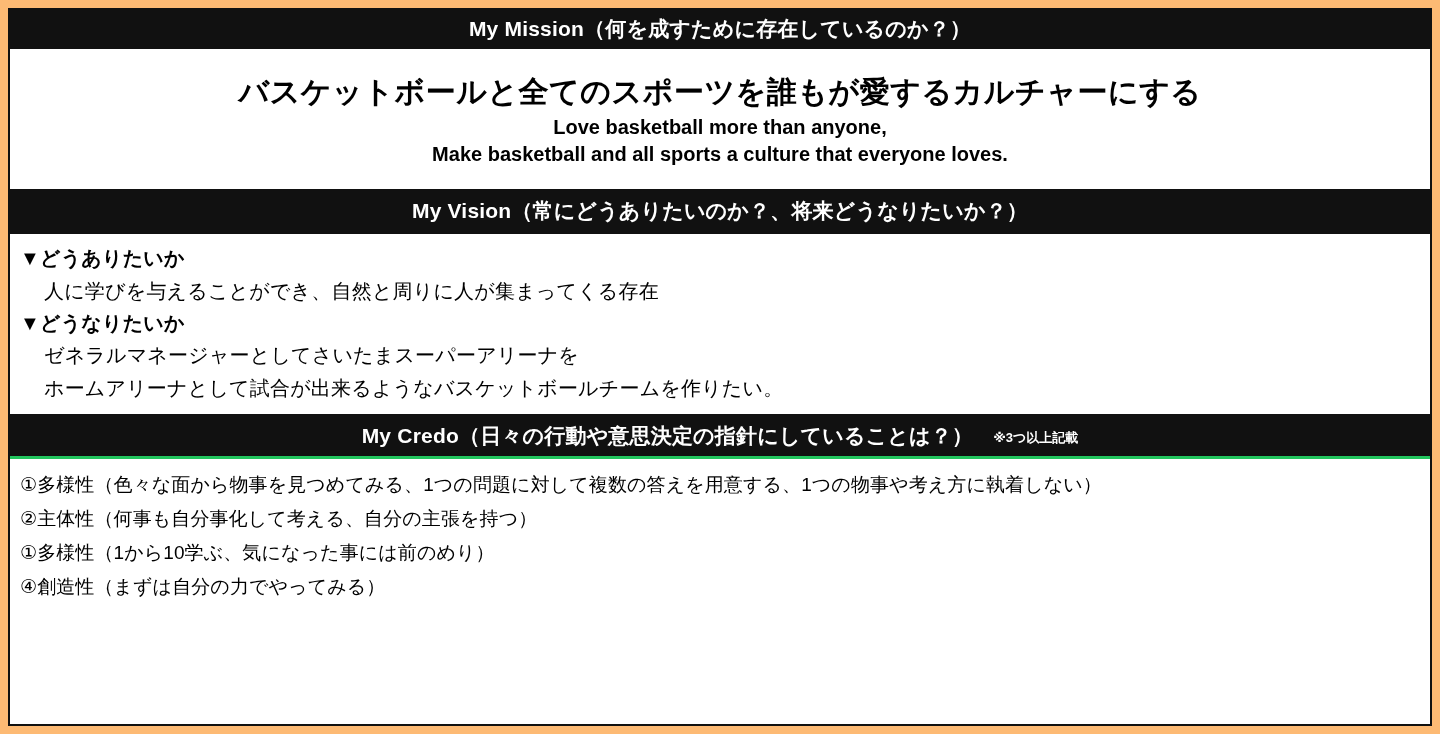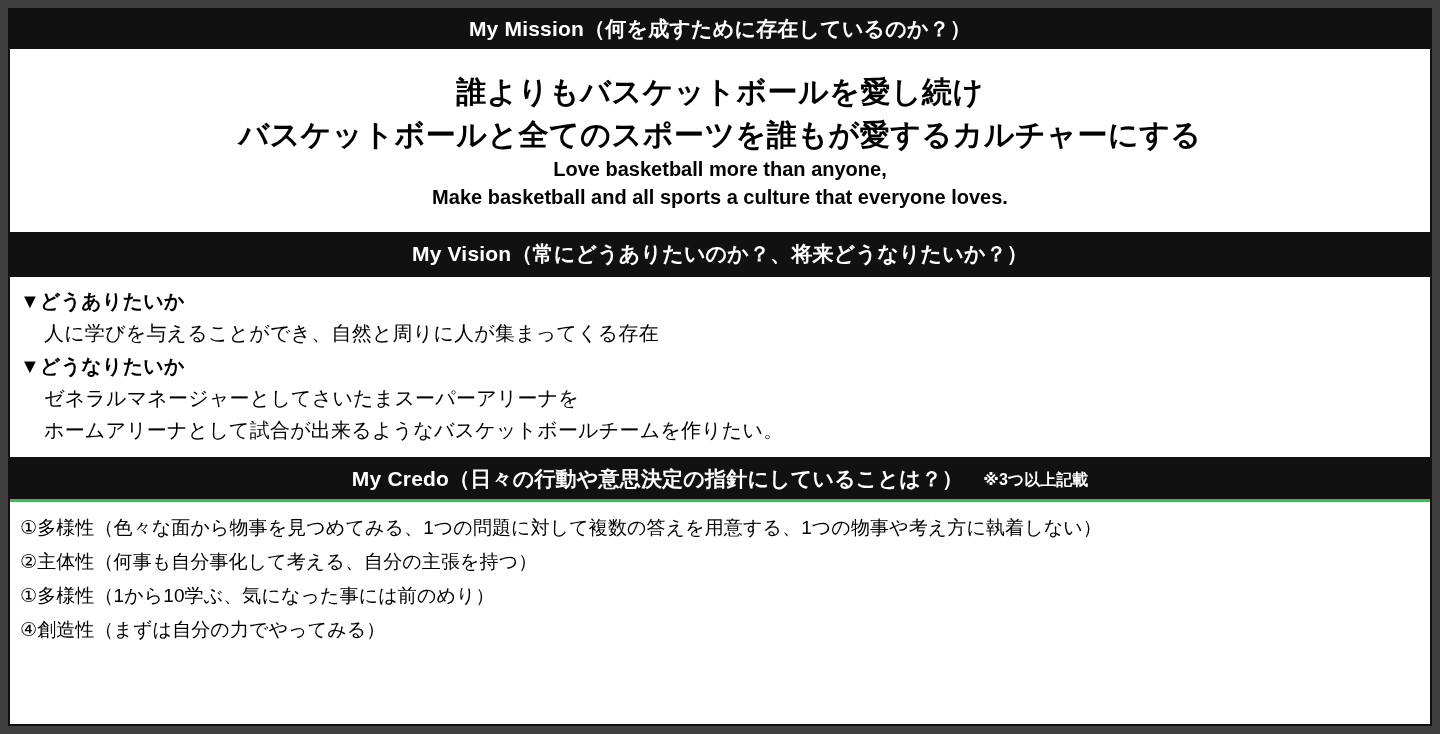--- a/index.html
+++ b/index.html
@@ -9,21 +9,21 @@
   }
   body {
     font-family: "Liberation Sans", "DejaVu Sans", sans-serif;
     color: #000000;
     -webkit-font-smoothing: antialiased;
   }
   .page {
     position: relative;
     width: 1440px;
     height: 734px;
-    background: #404040;
+    background: #fdba74;
     box-sizing: border-box;
     overflow: hidden;
   }
   .sheet {
     position: absolute;
     left: 8px;
     top: 8px;
     width: 1424px;
     height: 718px;
     border: 2px solid #111111;
@@ -38,21 +38,21 @@
     color: #ffffff;
     text-align: center;
     font-weight: bold;
     font-size: 21px;
     letter-spacing: 0.2px;
     padding: 6px 8px 7px 8px;
     line-height: 1.25;
     box-sizing: border-box;
   }
   .bar .note {
-    font-size: 16px;
+    font-size: 13px;
     font-weight: bold;
     vertical-align: 1px;
     margin-left: 20px;
     letter-spacing: 0;
   }
   
   .mission-body {
     border-bottom: 3px solid #111111;
     padding: 22px 20px 20px 20px;
     text-align: center;
@@ -106,21 +106,20 @@
 </style>
 </head>
 <body>
 
 <div class="page">
   <div class="sheet">
 
     <div class="bar">My Mission（何を成すために存在しているのか？）</div>
 
     <div class="mission-body">
-      <div class="mission-jp">誰よりもバスケットボールを愛し続け</div>
       <div class="mission-jp">バスケットボールと全てのスポーツを誰もが愛するカルチャーにする</div>
       <div class="mission-en">Love basketball more than anyone,</div>
       <div class="mission-en">Make basketball and all sports a culture that everyone loves.</div>
     </div>
 
     <div class="bar">My Vision（常にどうありたいのか？、将来どうなりたいか？）</div>
 
     <div class="vision-body">
       <div class="v-head">▼どうありたいか</div>
       <div class="v-text">人に学びを与えることができ、自然と周りに人が集まってくる存在</div>

